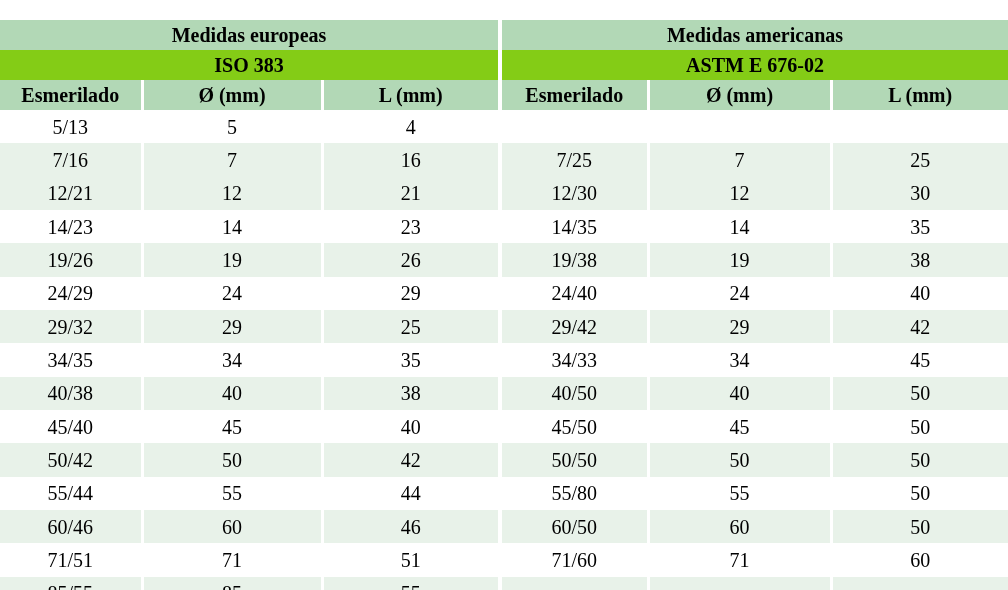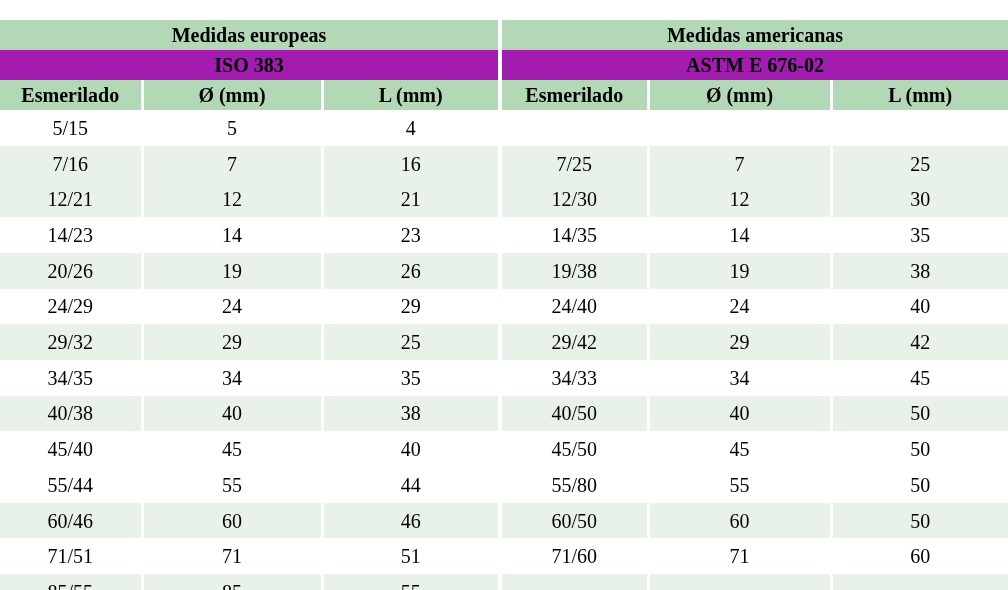--- a/index.html
+++ b/index.html
@@ -32,21 +32,21 @@
     vertical-align: middle;
     font-size: 20px;
     line-height: 1;
     overflow: hidden;
     white-space: nowrap;
   }
   thead tr { height: 30px; }
   thead th { font-weight: bold; }
   td { font-weight: normal; }
   .green-band { background: var(--header-green); }
-  .white-band { background: #a21caf; }
+  .white-band { background: #84cc16; }
   .gap { background: #ffffff; }
   .sep { border-left: 3px solid var(--separator-white); }
   tbody tr.alt td:not(.gap) { background: var(--row-green); }
   tbody tr td.gap { background: #ffffff; }
 </style>
 </head>
 <body>
 
 <div class="table-wrap">
   <table class="size-table">
@@ -75,21 +75,21 @@
         <th class="green-band sep">Ø (mm)</th>
         <th class="green-band sep">L (mm)</th>
         <th class="gap"></th>
         <th class="green-band">Esmerilado</th>
         <th class="green-band sep">Ø (mm)</th>
         <th class="green-band sep">L (mm)</th>
       </tr>
     </thead>
     <tbody>
         <tr>
-          <td>5/15</td>
+          <td>5/13</td>
           <td class="sep">5</td>
           <td class="sep">4</td>
           <td class="gap"></td>
           <td></td>
           <td class="sep"></td>
           <td class="sep"></td>
         </tr>
         <tr class="alt">
           <td>7/16</td>
           <td class="sep">7</td>
@@ -111,21 +111,21 @@
         <tr>
           <td>14/23</td>
           <td class="sep">14</td>
           <td class="sep">23</td>
           <td class="gap"></td>
           <td>14/35</td>
           <td class="sep">14</td>
           <td class="sep">35</td>
         </tr>
         <tr class="alt">
-          <td>20/26</td>
+          <td>19/26</td>
           <td class="sep">19</td>
           <td class="sep">26</td>
           <td class="gap"></td>
           <td>19/38</td>
           <td class="sep">19</td>
           <td class="sep">38</td>
         </tr>
         <tr>
           <td>24/29</td>
           <td class="sep">24</td>
@@ -162,20 +162,29 @@
           <td class="sep">40</td>
           <td class="sep">50</td>
         </tr>
         <tr>
           <td>45/40</td>
           <td class="sep">45</td>
           <td class="sep">40</td>
           <td class="gap"></td>
           <td>45/50</td>
           <td class="sep">45</td>
+          <td class="sep">50</td>
+        </tr>
+        <tr class="alt">
+          <td>50/42</td>
+          <td class="sep">50</td>
+          <td class="sep">42</td>
+          <td class="gap"></td>
+          <td>50/50</td>
+          <td class="sep">50</td>
           <td class="sep">50</td>
         </tr>
         <tr>
           <td>55/44</td>
           <td class="sep">55</td>
           <td class="sep">44</td>
           <td class="gap"></td>
           <td>55/80</td>
           <td class="sep">55</td>
           <td class="sep">50</td>

